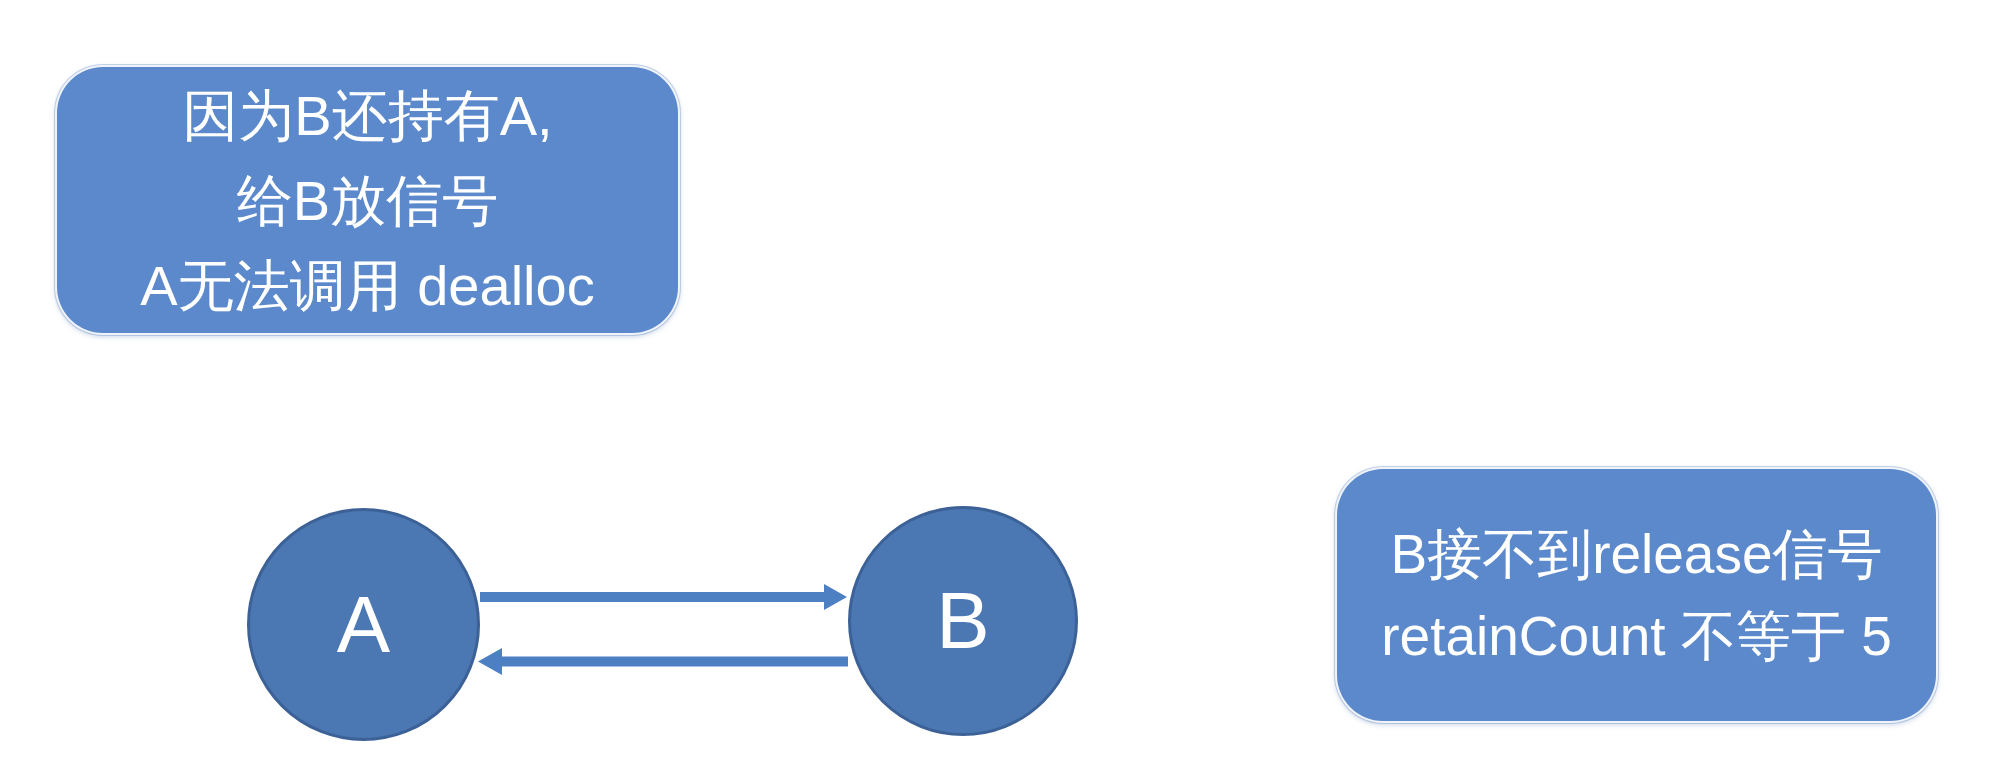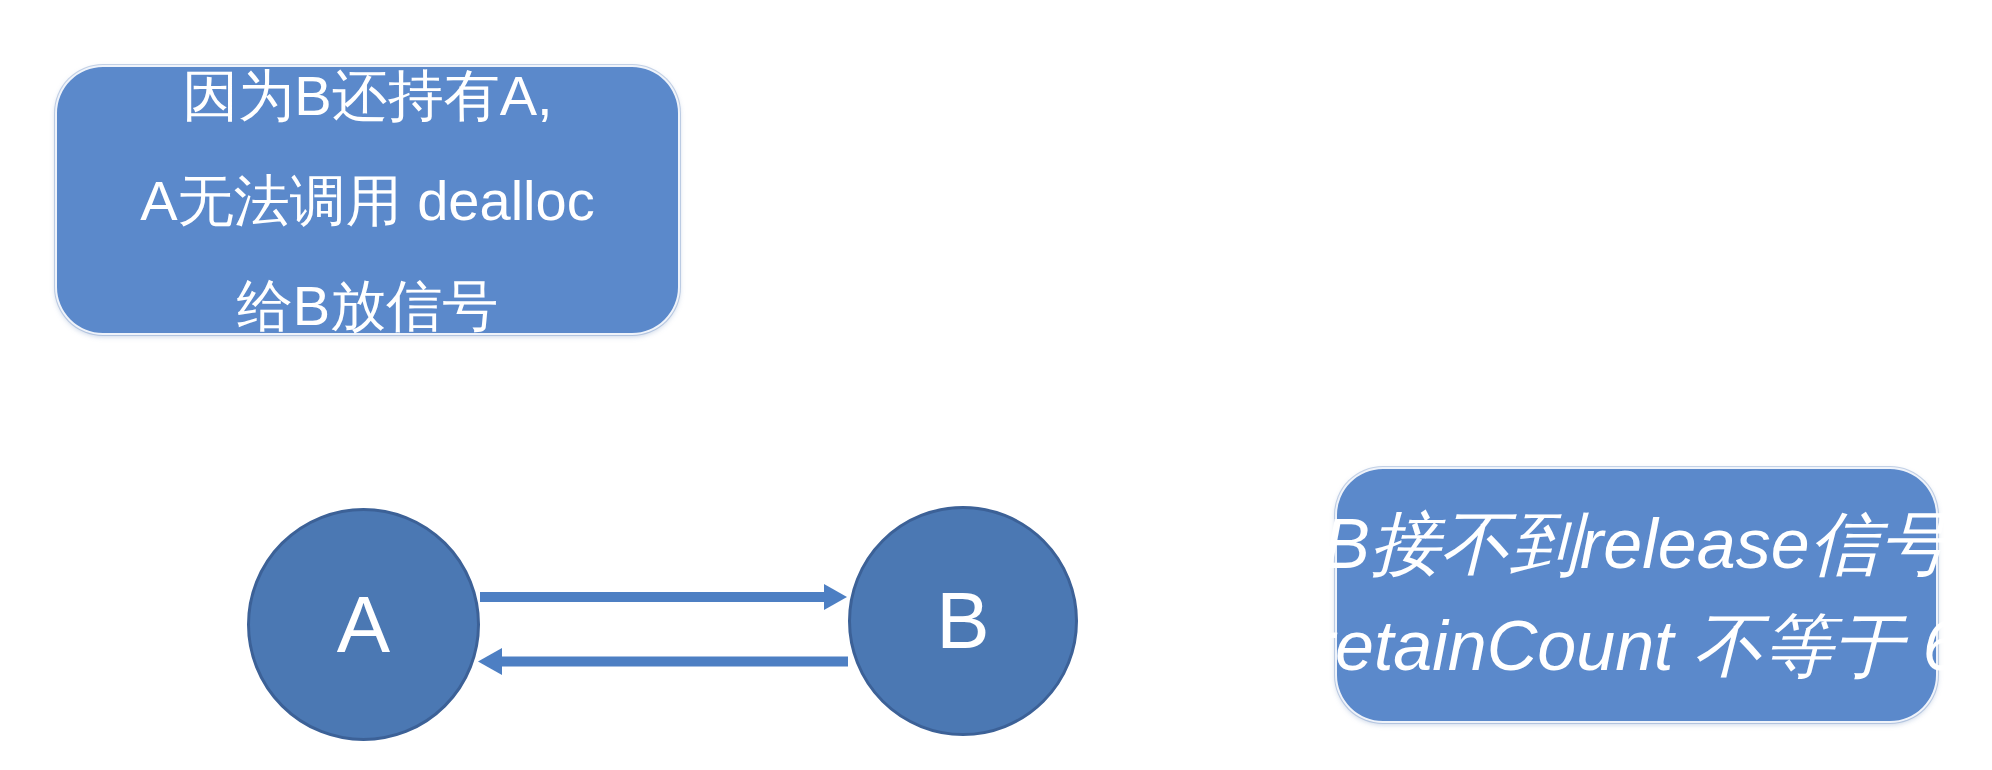--- a/index.html
+++ b/index.html
@@ -23,38 +23,36 @@
     border: 2px solid rgba(255, 255, 255, 0.9);
     box-shadow: 0 0 0 1px rgba(130, 160, 205, 0.45), 0 2px 5px rgba(110, 140, 190, 0.35);
     border-radius: 48px;
     color: var(--text-color, #ffffff);
     display: flex;
     flex-direction: column;
     justify-content: center;
     align-items: center;
     text-align: center;
     box-sizing: border-box;
-    gap: 20px;
   }
   .callout-left {
     left: 55px;
     top: 65px;
     width: 625px;
     height: 270px;
     font-size: 56px;
     line-height: 85px;
   }
   .callout-right {
     left: 1335px;
     top: 467px;
     width: 603px;
     height: 256px;
-    font-size: 70px;
+    font-size: 55px;
     line-height: 82px;
-    font-style: italic;
   }
   .callout-line {
     white-space: nowrap;
   }
 
   
   .node {
     position: absolute;
     border-radius: 50%;
     background: var(--circle-fill, #4b78b3);
@@ -99,22 +97,22 @@
     height: 27px;
   }
 </style>
 </head>
 <body>
 
 <div class="canvas">
 
   <div class="callout callout-left">
     <div class="callout-line">因为B还持有A,</div>
+    <div class="callout-line">给B放信号</div>
     <div class="callout-line">A无法调用 dealloc</div>
-    <div class="callout-line">给B放信号</div>
   </div>
 
   <div class="node node-a">
     <span>A</span>
   </div>
 
   <div class="node node-b">
     <span>B</span>
   </div>
 
@@ -123,16 +121,16 @@
     <polygon points="344,0 367,13 344,26" fill="currentColor"></polygon>
   </svg>
 
   <svg class="arrow-svg arrow-bottom" viewBox="0 0 370 27" aria-hidden="true">
     <polygon points="24,0 0,13.5 24,27" fill="currentColor"></polygon>
     <rect x="22" y="8.5" width="348" height="10" fill="currentColor"></rect>
   </svg>
 
   <div class="callout callout-right">
     <div class="callout-line">B接不到release信号</div>
-    <div class="callout-line">retainCount 不等于 6</div>
+    <div class="callout-line">retainCount 不等于 5</div>
   </div>
 
 </div>
 
 </body></html>

